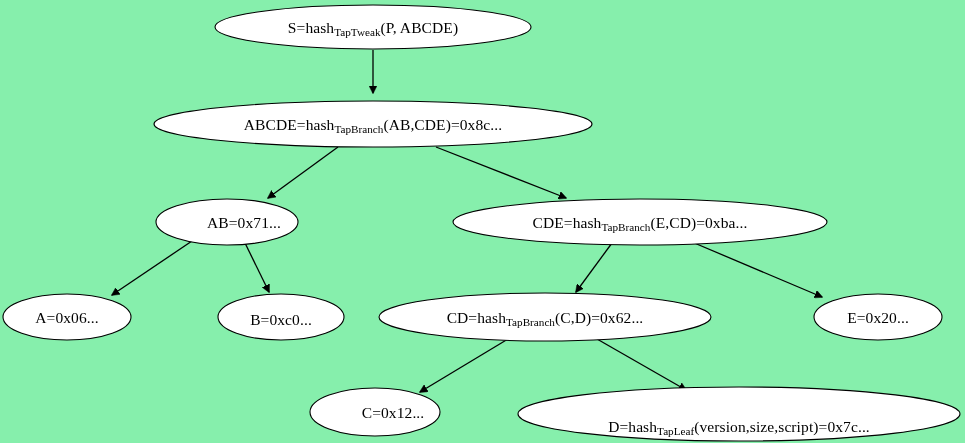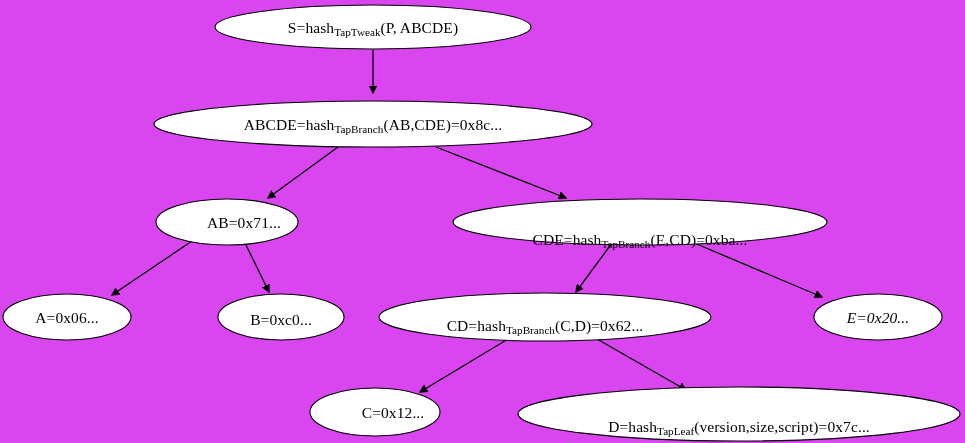--- a/index.html
+++ b/index.html
@@ -4,21 +4,21 @@
 <style>
   html, body {
     margin: 0;
     padding: 0;
     background: #ffffff;
   }
   #canvas {
     position: relative;
     width: 965px;
     height: 443px;
-    background: #d946ef;
+    background: #86efac;
     overflow: hidden;
     font-family: "Liberation Serif", "DejaVu Serif", serif;
   }
   #graph-svg {
     position: absolute;
     left: 0;
     top: 0;
     width: 965px;
     height: 443px;
   }
@@ -89,22 +89,22 @@
         <ellipse cx="878" cy="317" rx="64" ry="23" class="node-ellipse"></ellipse>
         <ellipse cx="375" cy="412" rx="65" ry="24" class="node-ellipse"></ellipse>
         <ellipse cx="739" cy="414" rx="221" ry="27" class="node-ellipse"></ellipse>
       </g>
   </svg>
 
   <div id="labels-layer">
       <div class="node-label" style="left: 373px; top: 28px;"><span>S=hash</span><sub>TapTweak</sub><span>(P, ABCDE)</span></div>
       <div class="node-label" style="left: 373px; top: 125px;"><span>ABCDE=hash</span><sub>TapBranch</sub><span>(AB,CDE)=0x8c...</span></div>
       <div class="node-label" style="left: 244px; top: 223px;"><span>AB=0x71...</span></div>
-      <div class="node-label" style="left: 640px; top: 223px; margin-top: 17px;"><span>CDE=hash</span><sub>TapBranch</sub><span>(E,CD)=0xba...</span></div>
+      <div class="node-label" style="left: 640px; top: 223px;"><span>CDE=hash</span><sub>TapBranch</sub><span>(E,CD)=0xba...</span></div>
       <div class="node-label" style="left: 67px; top: 318px;"><span>A=0x06...</span></div>
       <div class="node-label" style="left: 281px; top: 320px;"><span>B=0xc0...</span></div>
-      <div class="node-label" style="left: 545px; top: 318px; margin-top: 8px;"><span>CD=hash</span><sub>TapBranch</sub><span>(C,D)=0x62...</span></div>
-      <div class="node-label" style="left: 878px; top: 318px; font-style: italic;"><span>E=0x20...</span></div>
+      <div class="node-label" style="left: 545px; top: 318px;"><span>CD=hash</span><sub>TapBranch</sub><span>(C,D)=0x62...</span></div>
+      <div class="node-label" style="left: 878px; top: 318px;"><span>E=0x20...</span></div>
       <div class="node-label" style="left: 375px; top: 413px; margin-left: 18px;"><span>C=0x12...</span></div>
       <div class="node-label" style="left: 739px; top: 415px; margin-top: 12px;"><span>D=hash</span><sub>TapLeaf</sub><span>(version,size,script)=0x7c...</span></div>
     </div>
 
 </div>
 
 </body></html>

